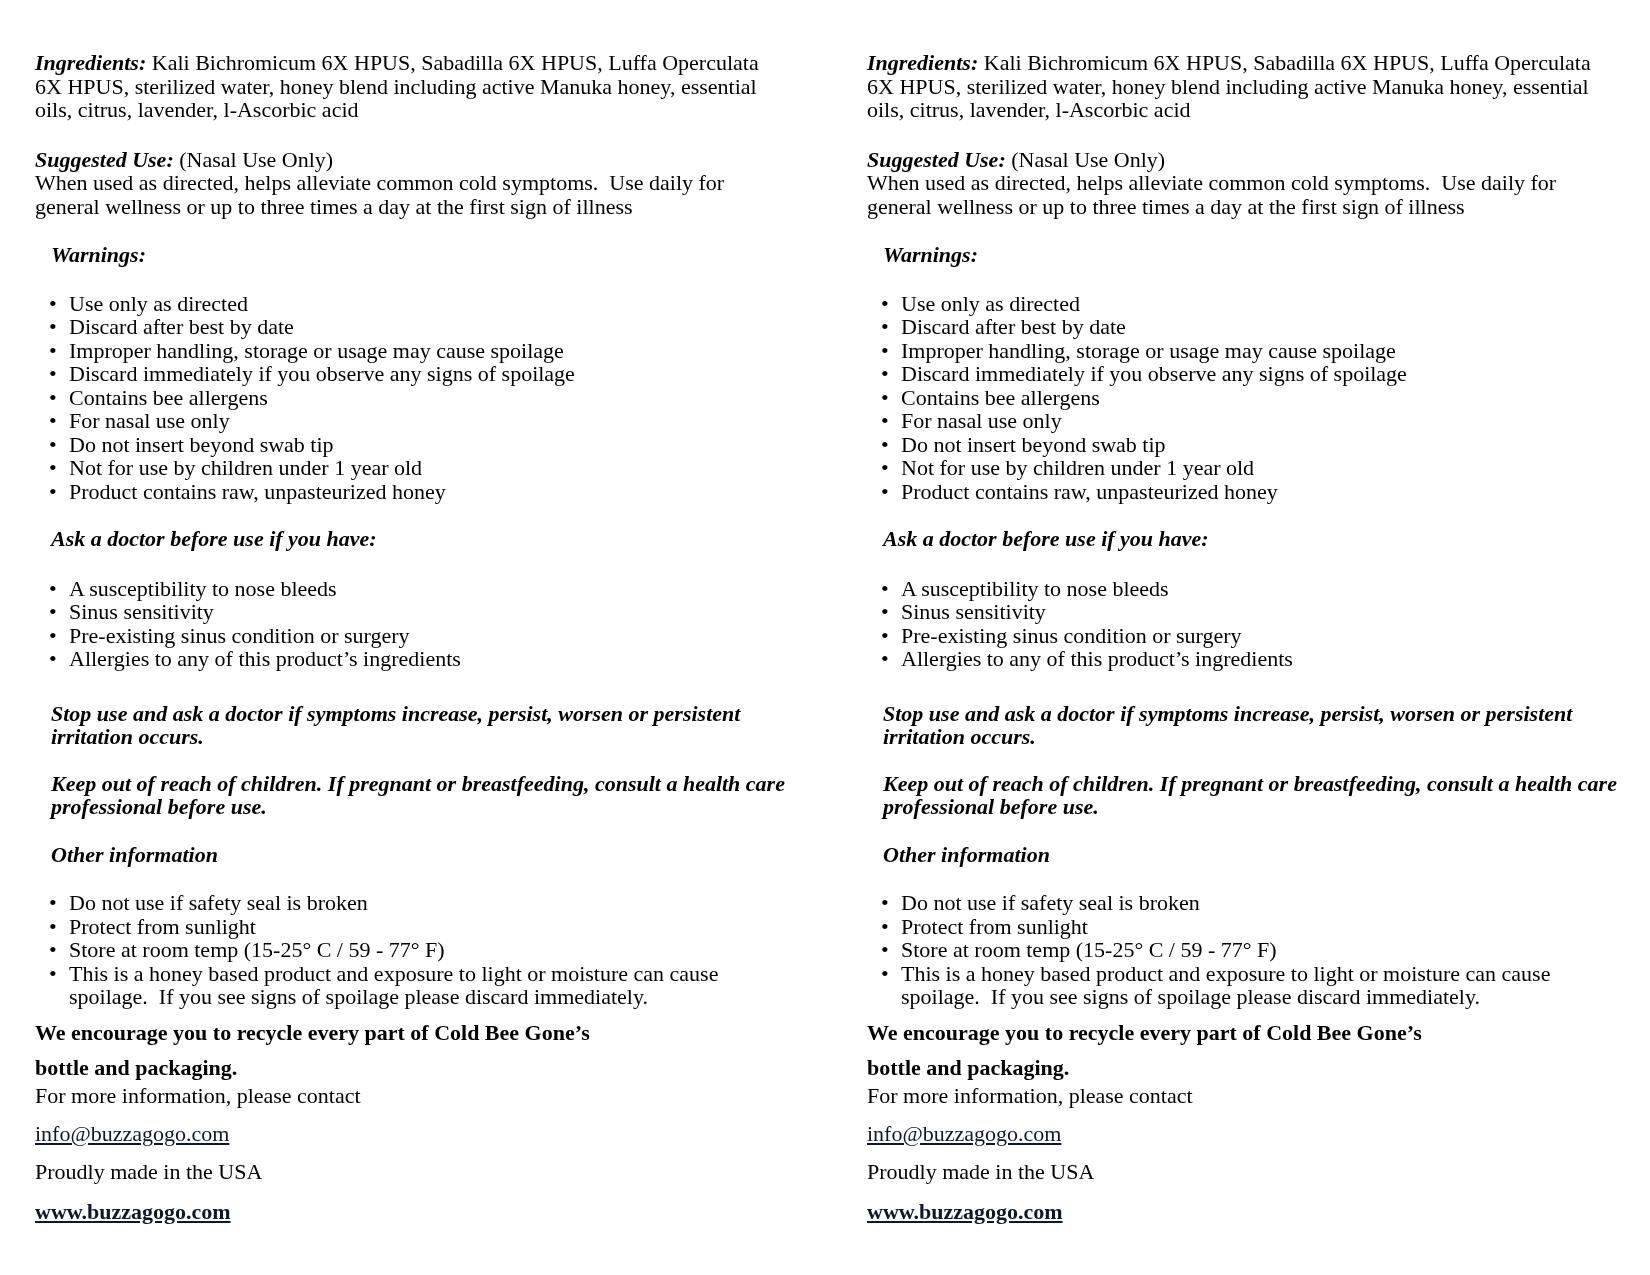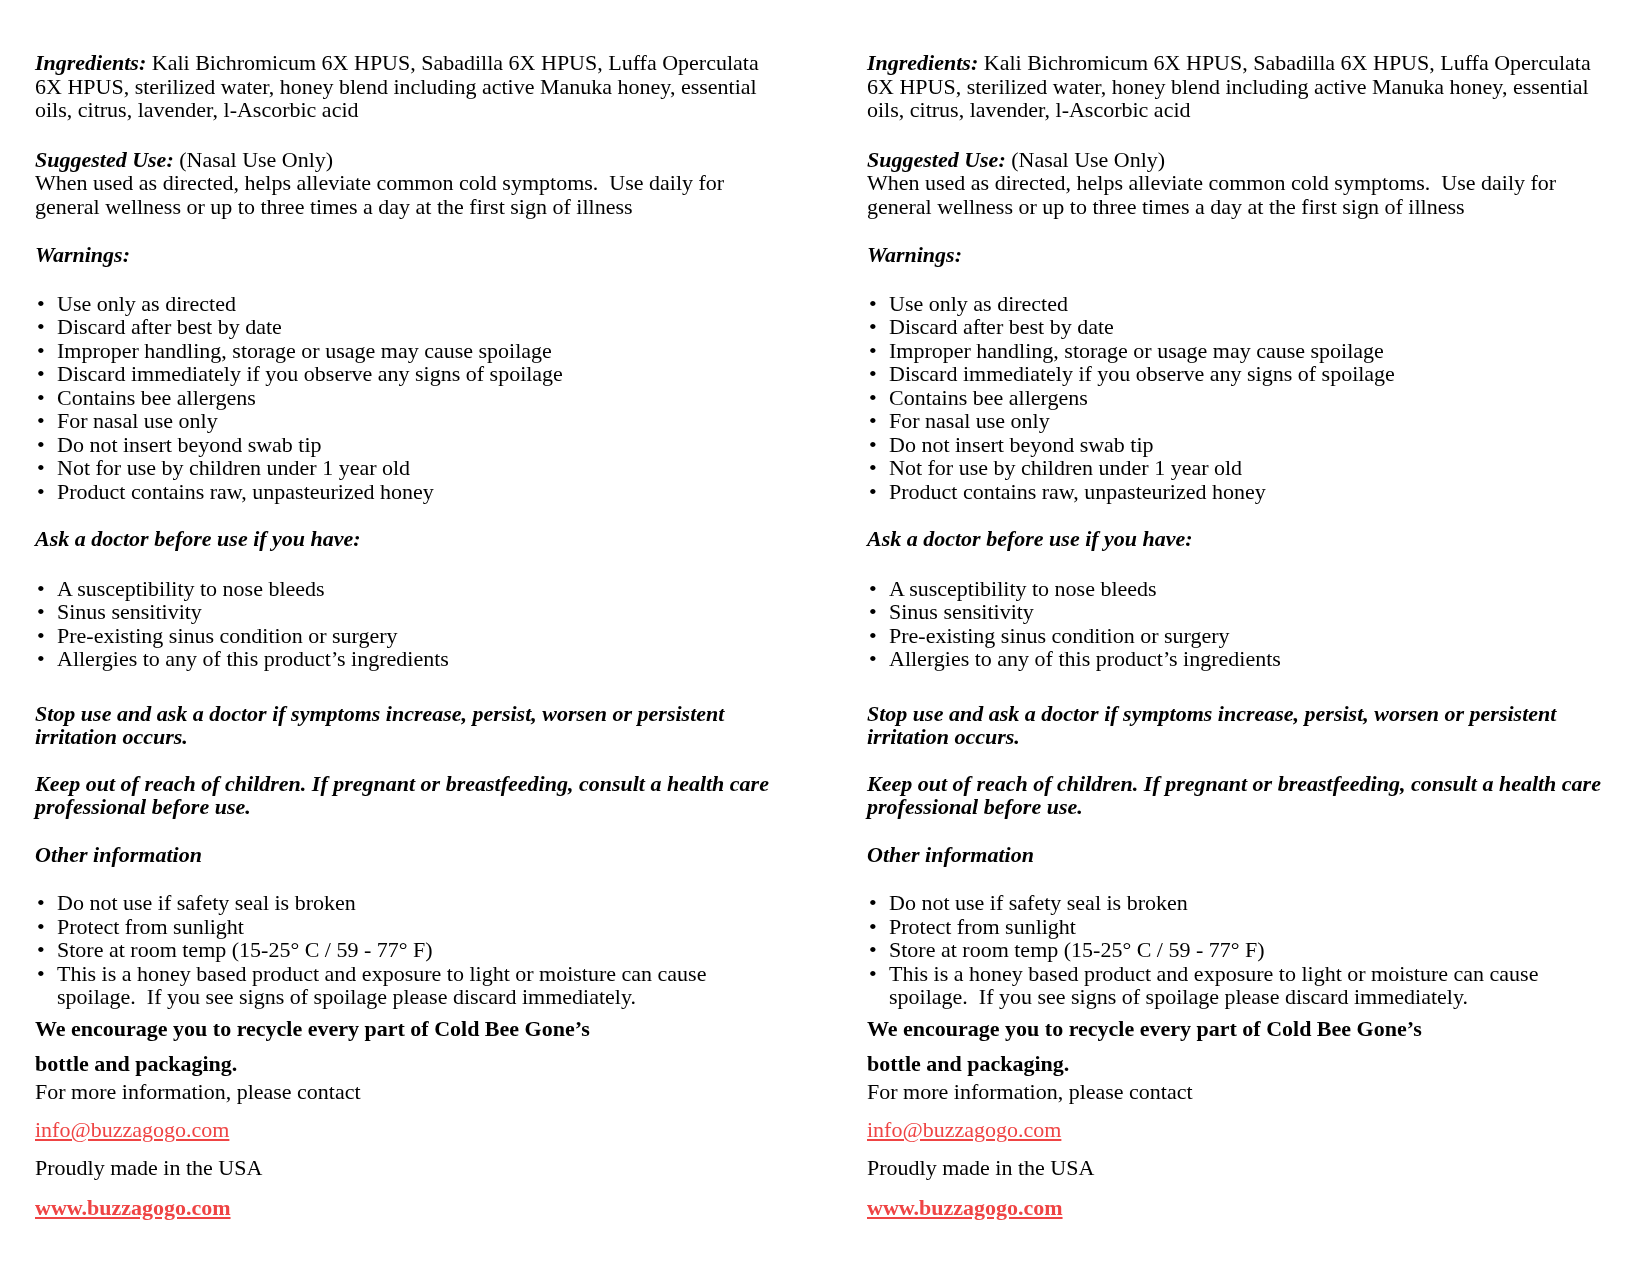--- a/index.html
+++ b/index.html
@@ -23,44 +23,45 @@
     line-height: 23.5px;
   }
   .col-left  { left: 35px; }
   .col-right { left: 867px; }
 
   p { margin: 0; white-space: pre-wrap; }
 
   .shead {
     font-weight: bold;
     font-style: italic;
+    margin-left: 16px;
   }
   b.inlh { font-style: italic; }
 
   ul.plain {
     list-style: none;
-    margin: 0;
+    margin: 12px;
     padding: 0;
   }
   ul.plain li {
     position: relative;
     padding-left: 22px;
     white-space: pre-wrap;
   }
   ul.plain li::before {
     content: "\2022";
     position: absolute;
     left: 2px;
   }
 
   .center { text-align: left; }
   .bold   { font-weight: bold; }
 
   a.link {
-    color: #ef4444;
+    color: #0f172a;
     text-decoration: underline;
     cursor: pointer;
   }
   a.link.bold { font-weight: bold; }
 </style>
 </head>
 <body>
 
 <div class="column col-left" id="col-template">
 

